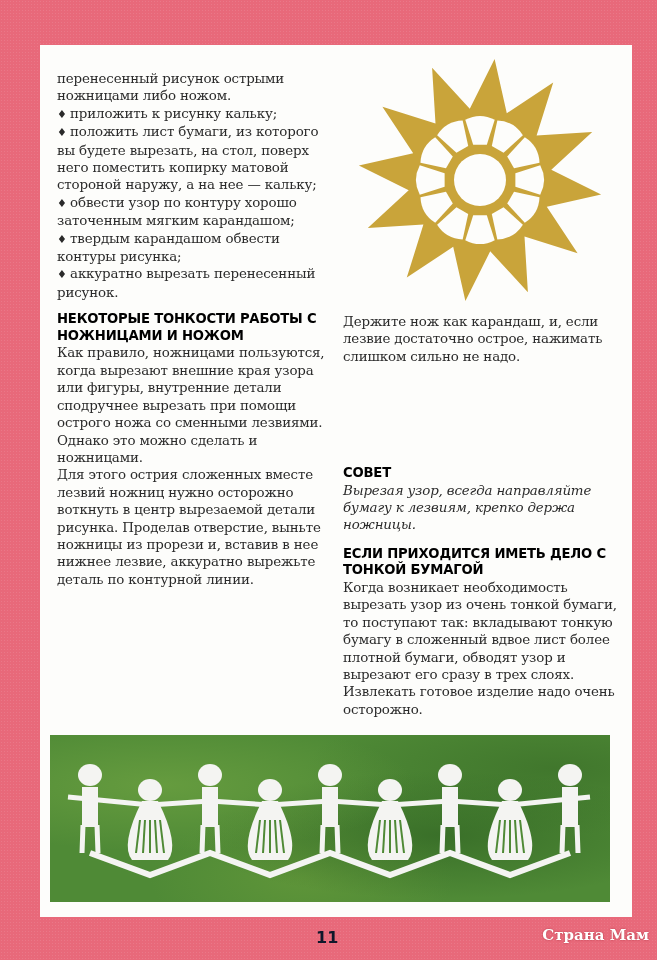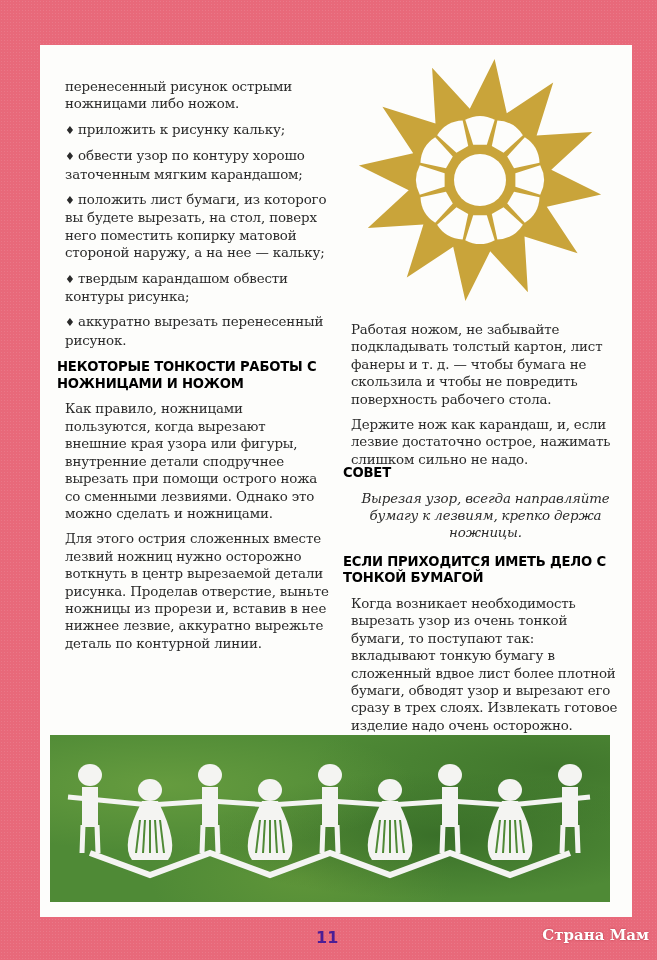--- a/index.html
+++ b/index.html
@@ -11,61 +11,61 @@
       font-family: "DejaVu Serif", serif;
     }
     .page-panel {
       position: absolute; left: 40px; top: 45px; width: 592px; height: 872px;
       background: #fdfdfb;
     }
     .col { position: absolute; color: #2a2a2a; font-size: 13.4px; line-height: 17.4px; letter-spacing: -0.15px; }
     .col-left { left: 57px; top: 70px; width: 282px; }
     .col-right-top { left: 343px; top: 313px; width: 285px; }
     .col-right-bottom { left: 343px; top: 465px; width: 285px; }
-    .col p { margin: 8px; }
+    .col p { margin: 0; }
     .bullet::before { content: "\2666\00a0"; font-size: 11px; }
     .heading {
       font-family: "DejaVu Sans", sans-serif; font-weight: bold; color: #000000;
       font-size: 13.2px; line-height: 16.6px; margin: 0; letter-spacing: -0.2px;
     }
     .h-left { margin-top: 10px; }
-    .tip-text { font-style: italic; margin: 1px 0 0 0; text-align: center; }
+    .tip-text { font-style: italic; margin: 1px 0 0 0; }
     .h-right2 { margin-top: 12px; }
     .sun { position: absolute; left: 340px; top: 55px; width: 280px; height: 250px; }
     .photo {
       position: absolute; left: 50px; top: 735px; width: 560px; height: 167px;
       background: #4f8a36;
       background-image:
         radial-gradient(ellipse at 20% 30%, rgba(120,170,70,0.55) 0, transparent 40%),
         radial-gradient(ellipse at 70% 60%, rgba(40,90,30,0.55) 0, transparent 45%),
         radial-gradient(ellipse at 45% 85%, rgba(110,160,60,0.5) 0, transparent 35%),
         radial-gradient(ellipse at 90% 20%, rgba(50,100,35,0.5) 0, transparent 35%);
       overflow: hidden;
     }
     .photo svg { position: absolute; left: 0; top: 0; }
     .page-number {
       position: absolute; left: 316px; top: 928px; font-family: "DejaVu Sans", sans-serif;
-      font-weight: bold; font-size: 16px; color: #4c1d95;
+      font-weight: bold; font-size: 16px; color: #0f172a;
     }
     .watermark {
       position: absolute; right: 8px; top: 926px; font-family: "DejaVu Serif", serif;
       font-weight: bold; font-size: 15px; color: #ffffff;
       text-shadow: 0 0 2px #b03040;
     }
   </style>
 </head>
 <body>
 
 <div class="page-panel"></div>
 
 <div class="col col-left">
   <p>перенесенный рисунок острыми ножницами либо ножом.</p>
   <p class="bullet">приложить к рисунку кальку;</p>
+  <p class="bullet">положить лист бумаги, из которого вы будете вырезать, на стол, поверх него поместить копирку матовой стороной наружу, а на нее — кальку;</p>
   <p class="bullet">обвести узор по контуру хорошо заточенным мягким карандашом;</p>
-  <p class="bullet">положить лист бумаги, из которого вы будете вырезать, на стол, поверх него поместить копирку матовой стороной наружу, а на нее — кальку;</p>
   <p class="bullet">твердым карандашом обвести контуры рисунка;</p>
   <p class="bullet">аккуратно вырезать перенесенный рисунок.</p>
   <h3 class="heading h-left">НЕКОТОРЫЕ ТОНКОСТИ РАБОТЫ С НОЖНИЦАМИ И НОЖОМ</h3>
   <p>Как правило, ножницами пользуются, когда вырезают внешние края узора или фигуры, внутренние детали сподручнее вырезать при помощи острого ножа со сменными лезвиями. Однако это можно сделать и ножницами.</p>
   <p>Для этого острия сложенных вместе лезвий ножниц нужно осторожно воткнуть в центр вырезаемой детали рисунка. Проделав отверстие, выньте ножницы из прорези и, вставив в нее нижнее лезвие, аккуратно вырежьте деталь по контурной линии.</p>
 </div>
 
 <svg class="sun" id="sun-svg" viewBox="0 0 280 250">
     <polygon points="154.6,3.9 166.8,58.2 213.2,27.4 196.6,80.5 252.2,77.1 211.3,114.8 261.1,139.6 206.8,151.8 237.6,198.2 184.5,181.6 187.9,237.2 150.2,196.3 125.4,246.1 113.2,191.8 66.8,222.6 83.4,169.5 27.8,172.9 68.7,135.2 18.9,110.4 73.2,98.2 42.4,51.8 95.5,68.4 92.1,12.8 129.8,53.7" fill="#c9a43a"></polygon>
     <path d="M175.35215246422172,118.20107978084597 L200.22295444082584,110.26243716151765 Q208,125 200.22295444082584,139.73756283848235 L175.35215246422172,131.798920219154 Z" fill="#fdfdfb"></path>
@@ -77,21 +77,20 @@
     <path d="M104.64784753577827,131.798920219154 L79.77704555917416,139.73756283848235 Q72,125.00000000000001 79.77704555917416,110.26243716151768 L104.64784753577827,118.20107978084599 Z" fill="#fdfdfb"></path>
     <path d="M105.98467777794633,113.21196139598018 L80.47661014405077,107.6516265875823 Q81.11027254265815,91.00000000000003 95.2141729825331,82.1254189715919 L112.78359799710034,101.4358861397981 Z" fill="#fdfdfb"></path>
     <path d="M116.43588613979807,97.78359799710036 L97.12541897159186,80.21417298253314 Q105.99999999999997,66.1102725426582 122.65162658758229,65.47661014405078 L128.21196139598018,90.98467777794633 Z" fill="#fdfdfb"></path>
     <path d="M133.20107978084596,89.64784753577828 L125.26243716151762,64.77704555917417 Q140,57 154.73756283848235,64.77704555917417 L146.798920219154,89.64784753577827 Z" fill="#fdfdfb"></path>
     <path d="M151.78803860401982,90.98467777794633 L157.3483734124177,65.47661014405077 Q174,66.11027254265818 182.87458102840816,80.21417298253314 L163.56411386020193,97.78359799710036 Z" fill="#fdfdfb"></path>
     <path d="M167.21640200289963,101.43588613979807 L184.78582701746683,82.12541897159184 Q198.8897274573418,90.99999999999997 199.52338985594923,107.65162658758227 L174.01532222205367,113.21196139598017 Z" fill="#fdfdfb"></path>
     <circle cx="140" cy="125" r="26" fill="#fdfdfb"></circle>
   </svg>
 
 <div class="col col-right-top">
-  <p>Работая ножом, не забывайте подкладывать толстый картон, лист фанеры и т. д. — чтобы бумага не скользила и чтобы не повредить поверхность рабочего стола.</p>
   <p>Держите нож как карандаш, и, если лезвие достаточно острое, нажимать слишком сильно не надо.</p>
 </div>
 
 <div class="col col-right-bottom">
   <h3 class="heading">СОВЕТ</h3>
   <p class="tip-text">Вырезая узор, всегда направляйте бумагу к лезвиям, крепко держа ножницы.</p>
   <h3 class="heading h-right2">ЕСЛИ ПРИХОДИТСЯ ИМЕТЬ ДЕЛО С ТОНКОЙ БУМАГОЙ</h3>
   <p>Когда возникает необходимость вырезать узор из очень тонкой бумаги, то поступают так: вкладывают тонкую бумагу в сложенный вдвое лист более плотной бумаги, обводят узор и вырезают его сразу в трех слоях. Извлекать готовое изделие надо очень осторожно.</p>
 </div>
 

